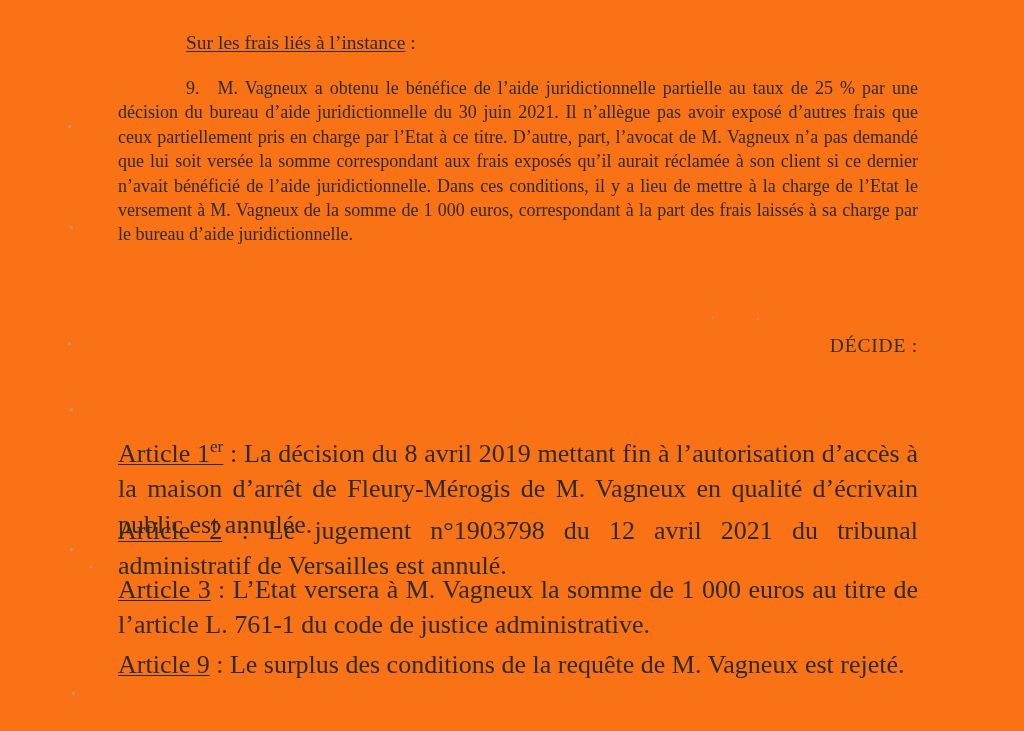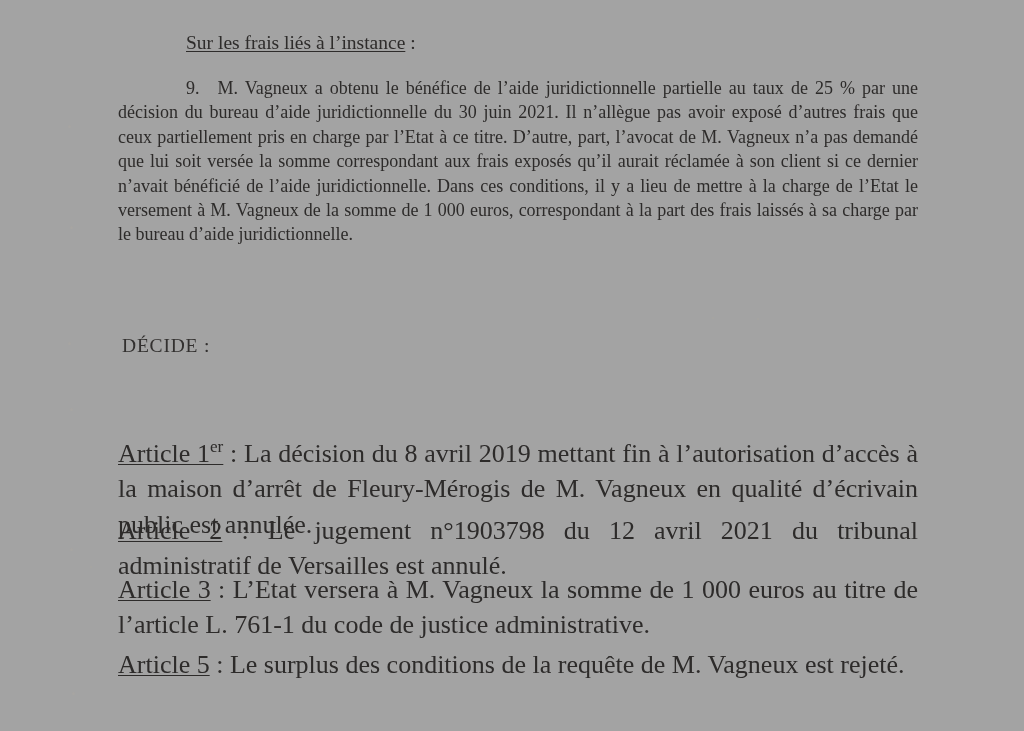--- a/index.html
+++ b/index.html
@@ -8,21 +8,21 @@
     padding: 0;
   }
   body {
     background: #ffffff;
     font-family: "Liberation Serif", "DejaVu Serif", serif;
   }
   .page {
     position: relative;
     width: 1024px;
     height: 731px;
-    background: #a3a3a3;
+    background: #f97316;
     overflow: hidden;
     box-sizing: border-box;
   }
 
   
   .speck {
     position: absolute;
     background: #a8a6a2;
     border-radius: 50%;
     opacity: 0.75;
@@ -73,21 +73,21 @@
 
   .decide {
     position: absolute;
     top: 333px;
     left: 0;
     width: 800px;
     margin: 0;
     font-size: 19.5px;
     line-height: 1.34;
     color: #32302f;
-    text-align: left;
+    text-align: right;
     letter-spacing: 0.8px;
     text-indent: 4px;
   }
 
   .article {
     position: absolute;
     left: 0;
     width: 800px;
     margin: 0;
     font-size: 26px;
@@ -141,16 +141,16 @@
     <p class="body-para">9. M. Vagneux a obtenu le bénéfice de l’aide juridictionnelle partielle au taux de 25 % par une décision du bureau d’aide juridictionnelle du 30 juin 2021. Il n’allègue pas avoir exposé d’autres frais que ceux partiellement pris en charge par l’Etat à ce titre. D’autre, part, l’avocat de M. Vagneux n’a pas demandé que lui soit versée la somme correspondant aux frais exposés qu’il aurait réclamée à son client si ce dernier n’avait bénéficié de l’aide juridictionnelle. Dans ces conditions, il y a lieu de mettre à la charge de l’Etat le versement à M. Vagneux de la somme de 1 000 euros, correspondant à la part des frais laissés à sa charge par le bureau d’aide juridictionnelle.</p>
 
     <p class="decide">DÉCIDE :</p>
 
     <p class="article art-1"><span class="label"><span>Article 1</span><sup>er</sup></span><span> : La décision du 8 avril 2019 mettant fin à l’autorisation d’accès à la maison d’arrêt de Fleury-Mérogis de M. Vagneux en qualité d’écrivain public est annulée.</span></p>
 
     <p class="article art-2"><span class="label"><span>Article 2</span><sup></sup></span><span> : Le jugement n°1903798 du 12 avril 2021 du tribunal administratif de Versailles est annulé.</span></p>
 
     <p class="article art-3"><span class="label"><span>Article 3</span><sup></sup></span><span> : L’Etat versera à M. Vagneux la somme de 1 000 euros au titre de l’article L. 761-1 du code de justice administrative.</span></p>
 
-    <p class="article art-4"><span class="label"><span>Article 5</span><sup></sup></span><span> : Le surplus des conditions de la requête de M. Vagneux est rejeté.</span></p>
+    <p class="article art-4"><span class="label"><span>Article 9</span><sup></sup></span><span> : Le surplus des conditions de la requête de M. Vagneux est rejeté.</span></p>
 
   </div>
 </div>
 
 </body></html>

